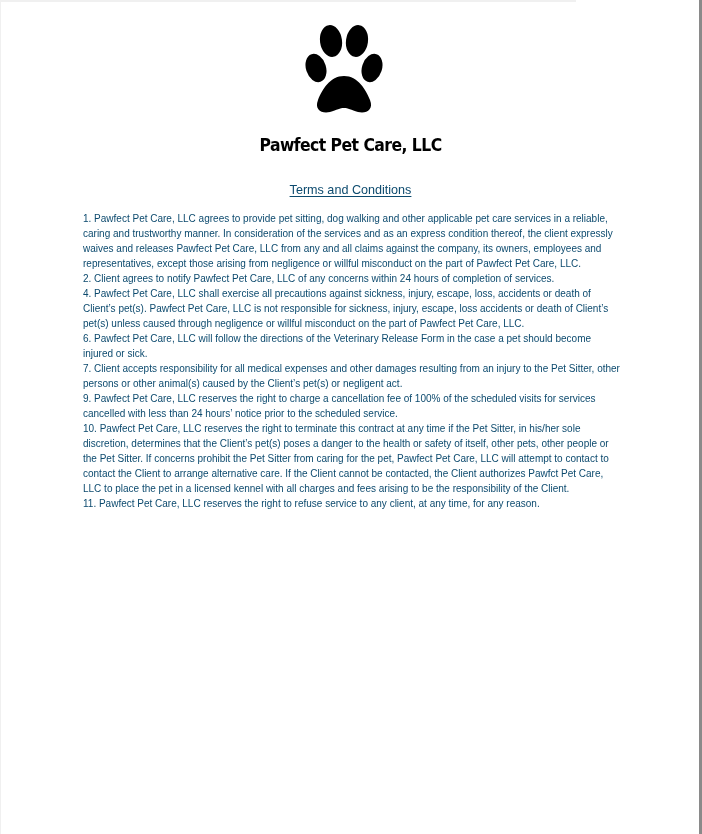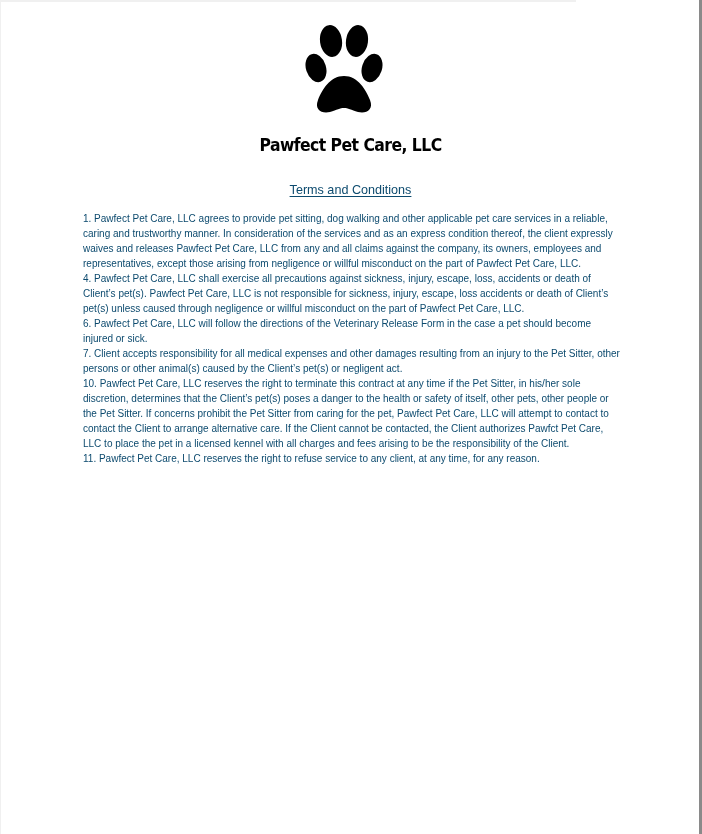--- a/index.html
+++ b/index.html
@@ -50,20 +50,22 @@
     <path d="M40 54 C 26 54, 18 68, 14 78 C 10 88, 18 92, 26 90 C 33 88, 36 86, 40 86 C 44 86, 47 88, 54 90 C 62 92, 70 88, 66 78 C 62 68, 54 54, 40 54 Z" fill="#000"></path>
   </svg>
 
   <div class="company">Pawfect Pet Care, LLC</div>
   <div class="subtitle">
     <span>Terms and Conditions</span>
   </div>
 
   <div class="terms">
     <p>1. Pawfect Pet Care, LLC agrees to provide pet sitting, dog walking and other applicable pet care services in a reliable, caring and trustworthy manner. In consideration of the services and as an express condition thereof, the client expressly waives and releases Pawfect Pet Care, LLC from any and all claims against the company, its owners, employees and representatives, except those arising from negligence or willful misconduct on the part of Pawfect Pet Care, LLC.</p>
+    <p>2. Client agrees to notify Pawfect Pet Care, LLC of any concerns within 24 hours of completion of services.</p>
     <p>4. Pawfect Pet Care, LLC shall exercise all precautions against sickness, injury, escape, loss, accidents or death of Client’s pet(s). Pawfect Pet Care, LLC is not responsible for sickness, injury, escape, loss accidents or death of Client’s pet(s) unless caused through negligence or willful misconduct on the part of Pawfect Pet Care, LLC.</p>
     <p>6. Pawfect Pet Care, LLC will follow the directions of the Veterinary Release Form in the case a pet should become injured or sick.</p>
     <p>7. Client accepts responsibility for all medical expenses and other damages resulting from an injury to the Pet Sitter, other persons or other animal(s) caused by the Client’s pet(s) or negligent act.</p>
+    <p>9. Pawfect Pet Care, LLC reserves the right to charge a cancellation fee of 100% of the scheduled visits for services cancelled with less than 24 hours’ notice prior to the scheduled service.</p>
     <p>10. Pawfect Pet Care, LLC reserves the right to terminate this contract at any time if the Pet Sitter, in his/her sole discretion, determines that the Client’s pet(s) poses a danger to the health or safety of itself, other pets, other people or the Pet Sitter. If concerns prohibit the Pet Sitter from caring for the pet, Pawfect Pet Care, LLC will attempt to contact to contact the Client to arrange alternative care. If the Client cannot be contacted, the Client authorizes Pawfct Pet Care, LLC to place the pet in a licensed kennel with all charges and fees arising to be the responsibility of the Client.</p>
     <p>11. Pawfect Pet Care, LLC reserves the right to refuse service to any client, at any time, for any reason.</p>
   </div>
 </div>
 <div class="right-edge"></div>
 
 </body></html>

